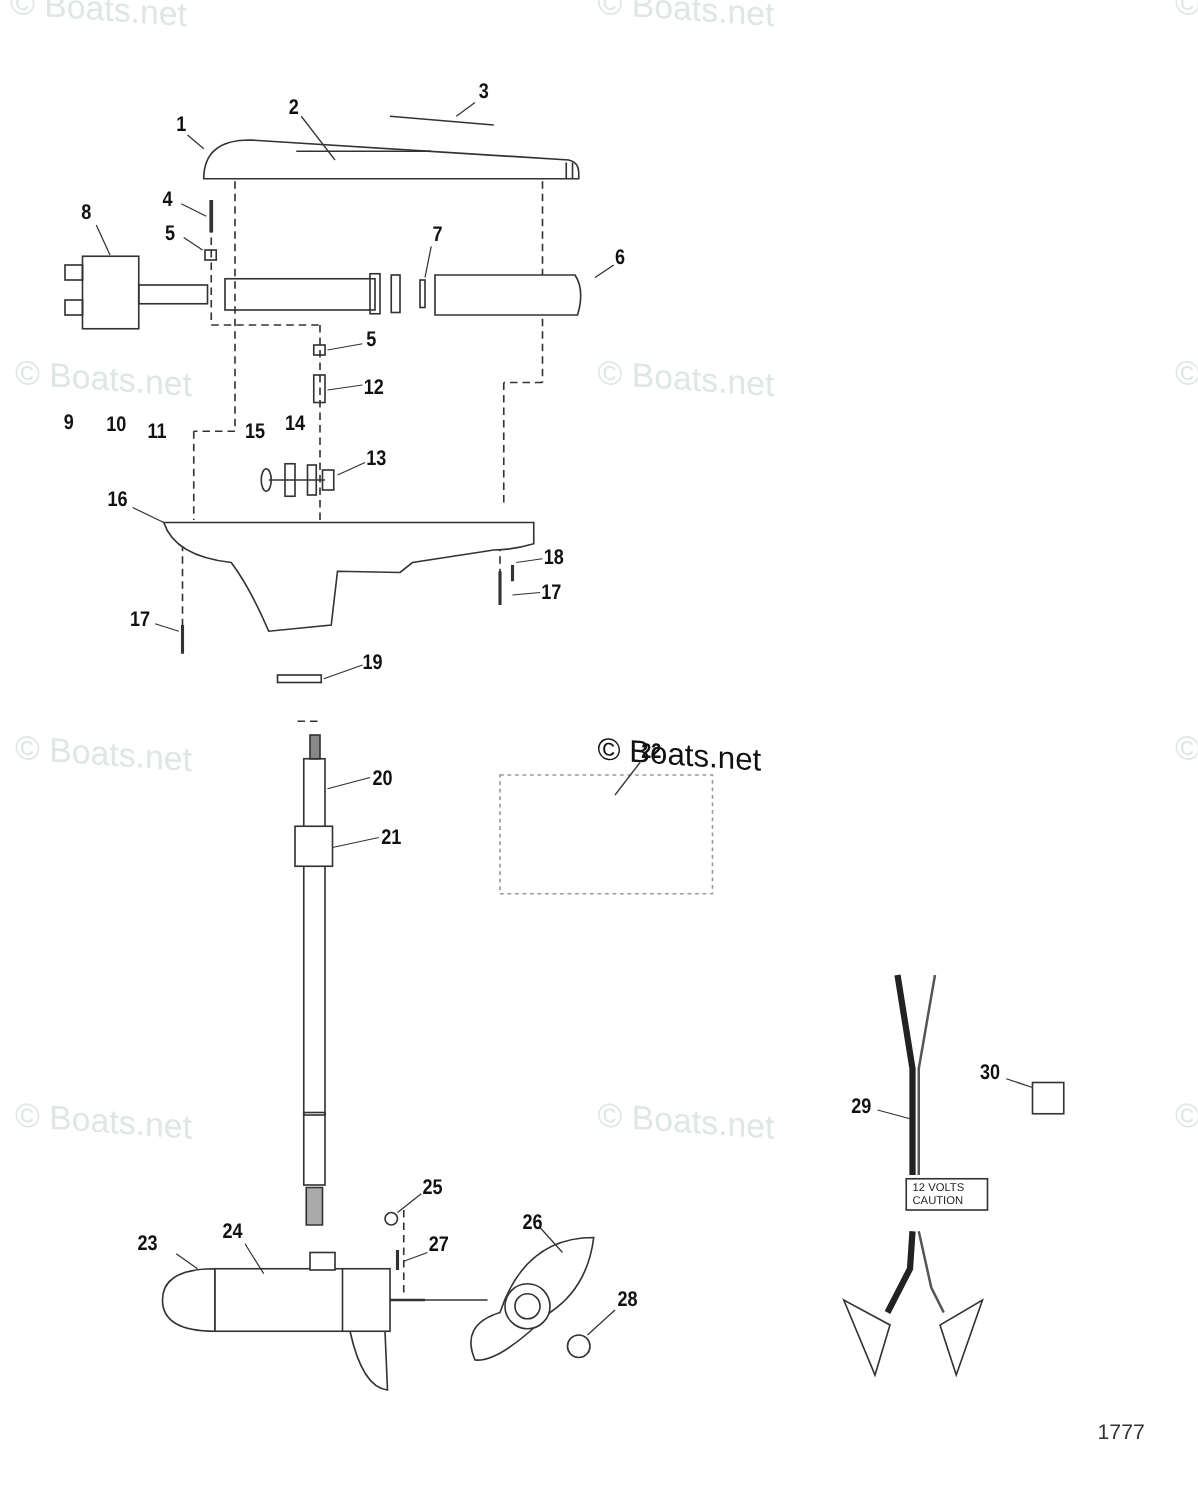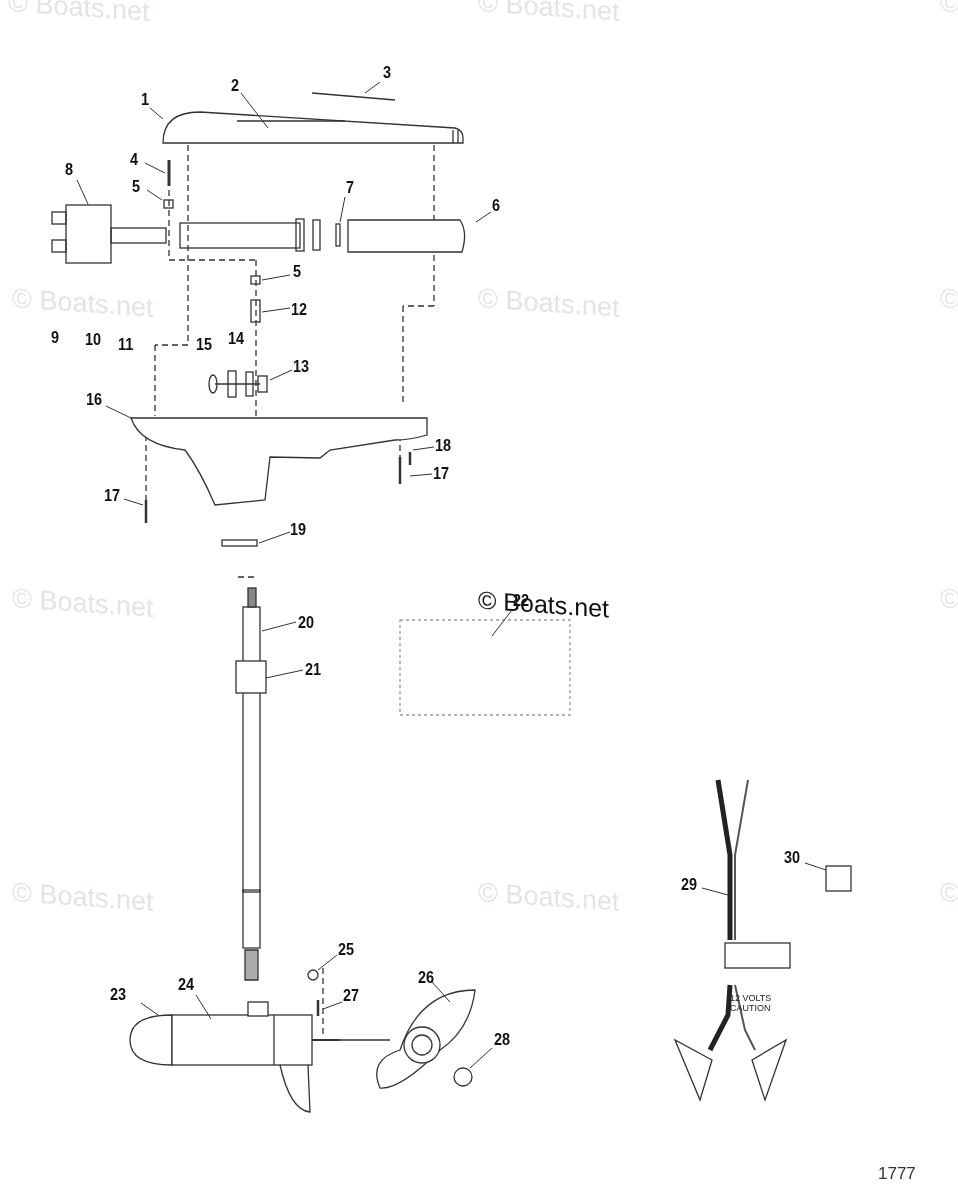--- a/index.html
+++ b/index.html
@@ -176,18 +176,18 @@
 <div class="lbl" style="left:513px;top:591px;">22</div>
 <div class="lbl" style="left:110px;top:985px;">23</div>
 <div class="lbl" style="left:178px;top:975px;">24</div>
 <div class="lbl" style="left:338px;top:940px;">25</div>
 <div class="lbl" style="left:418px;top:968px;">26</div>
 <div class="lbl" style="left:343px;top:986px;">27</div>
 <div class="lbl" style="left:494px;top:1030px;">28</div>
 <div class="lbl" style="left:681px;top:875px;">29</div>
 <div class="lbl" style="left:784px;top:848px;">30</div>
 
-<div class="caution" style="left:730px;top:945px;margin-top:48px;">
+<div class="caution" style="left:730px;top:945px;">
   <div>12 VOLTS</div>
   <div>CAUTION</div>
 </div>
 
-<div class="figno" style="left:878px;top:1164px;">1777</div>
+<div class="figno" style="left:878px;top:1136px;">1777</div>
 
 </body></html>

